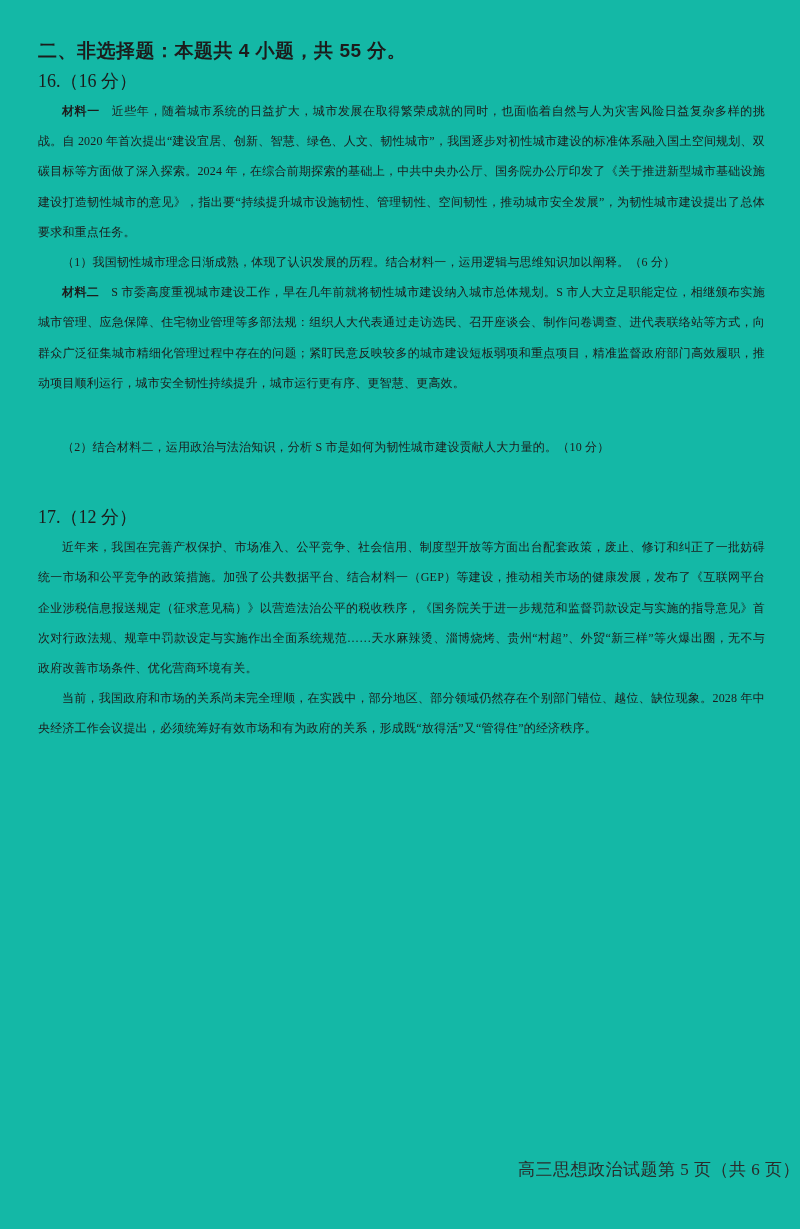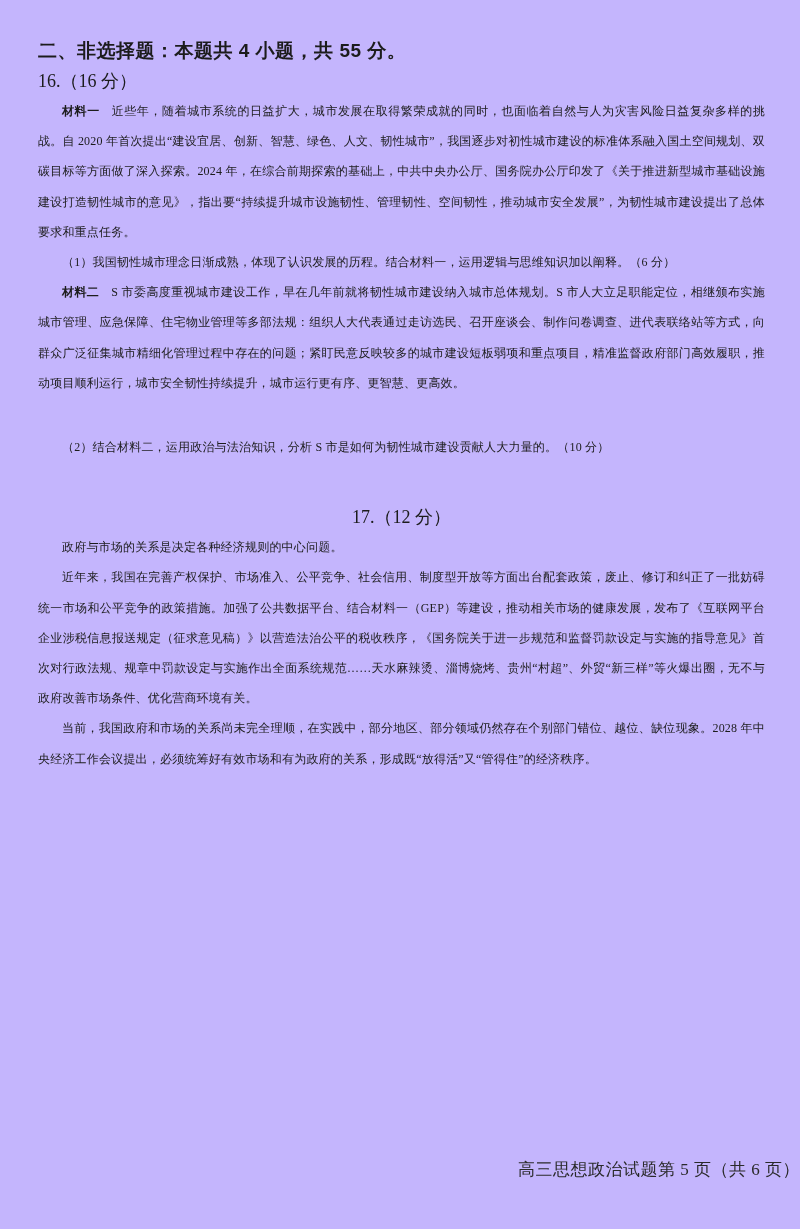--- a/index.html
+++ b/index.html
@@ -5,21 +5,21 @@
   html, body {
     margin: 0;
     padding: 0;
     background: #e8e8e8;
   }
   .page {
     position: relative;
     width: 800px;
     height: 1229px;
     margin: 0 auto;
-    background: #c4b5fd;
+    background: #14b8a6;
     color: #1c1c1c;
     font-family: "Liberation Serif", "DejaVu Serif", serif;
     overflow: hidden;
   }
   .content {
     position: absolute;
     top: 36px;
     left: 38px;
     right: 35px;
   }
@@ -45,21 +45,20 @@
   .mat-label {
     font-family: "Liberation Sans", "DejaVu Sans", sans-serif;
     font-weight: bold;
     margin-right: 1em;
   }
   .gap-before {
     margin-top: 34px !important;
   }
   .gap-before-lg {
     margin-top: 40px !important;
-    text-align: center;
   }
   .footer {
     position: absolute;
     bottom: 48px;
     left: 0;
     right: 0;
     text-align: right;
     font-size: 17px;
     line-height: 22px;
     color: #2a2a2a;
@@ -79,21 +78,20 @@
     <p class="para"><span class="mat-label">材料一</span><span>近些年，随着城市系统的日益扩大，城市发展在取得繁荣成就的同时，也面临着自然与人为灾害风险日益复杂多样的挑战。自 2020 年首次提出“建设宜居、创新、智慧、绿色、人文、韧性城市”，我国逐步对初性城市建设的标准体系融入国土空间规划、双碳目标等方面做了深入探索。2024 年，在综合前期探索的基础上，中共中央办公厅、国务院办公厅印发了《关于推进新型城市基础设施建设打造韧性城市的意见》，指出要“持续提升城市设施韧性、管理韧性、空间韧性，推动城市安全发展”，为韧性城市建设提出了总体要求和重点任务。</span></p>
 
     <p class="para">（1）我国韧性城市理念日渐成熟，体现了认识发展的历程。结合材料一，运用逻辑与思维知识加以阐释。（6 分）</p>
 
     <p class="para"><span class="mat-label">材料二</span><span>S 市委高度重视城市建设工作，早在几年前就将韧性城市建设纳入城市总体规划。S 市人大立足职能定位，相继颁布实施城市管理、应急保障、住宅物业管理等多部法规：组织人大代表通过走访选民、召开座谈会、制作问卷调查、进代表联络站等方式，向群众广泛征集城市精细化管理过程中存在的问题；紧盯民意反映较多的城市建设短板弱项和重点项目，精准监督政府部门高效履职，推动项目顺利运行，城市安全韧性持续提升，城市运行更有序、更智慧、更高效。</span></p>
 
     <p class="para gap-before">（2）结合材料二，运用政治与法治知识，分析 S 市是如何为韧性城市建设贡献人大力量的。（10 分）</p>
 
     <div class="qnum gap-before-lg">17.（12 分）</div>
 
-    <p class="para">政府与市场的关系是决定各种经济规则的中心问题。</p>
 
     <p class="para">近年来，我国在完善产权保护、市场准入、公平竞争、社会信用、制度型开放等方面出台配套政策，废止、修订和纠正了一批妨碍统一市场和公平竞争的政策措施。加强了公共数据平台、结合材料一（GEP）等建设，推动相关市场的健康发展，发布了《互联网平台企业涉税信息报送规定（征求意见稿）》以营造法治公平的税收秩序，《国务院关于进一步规范和监督罚款设定与实施的指导意见》首次对行政法规、规章中罚款设定与实施作出全面系统规范……天水麻辣烫、淄博烧烤、贵州“村超”、外贸“新三样”等火爆出圈，无不与政府改善市场条件、优化营商环境有关。</p>
 
     <p class="para">当前，我国政府和市场的关系尚未完全理顺，在实践中，部分地区、部分领域仍然存在个别部门错位、越位、缺位现象。2028 年中央经济工作会议提出，必须统筹好有效市场和有为政府的关系，形成既“放得活”又“管得住”的经济秩序。</p>
 
 
   </div>
 
   <div class="footer">高三思想政治试题第 5 页（共 6 页）</div>
 </div>

